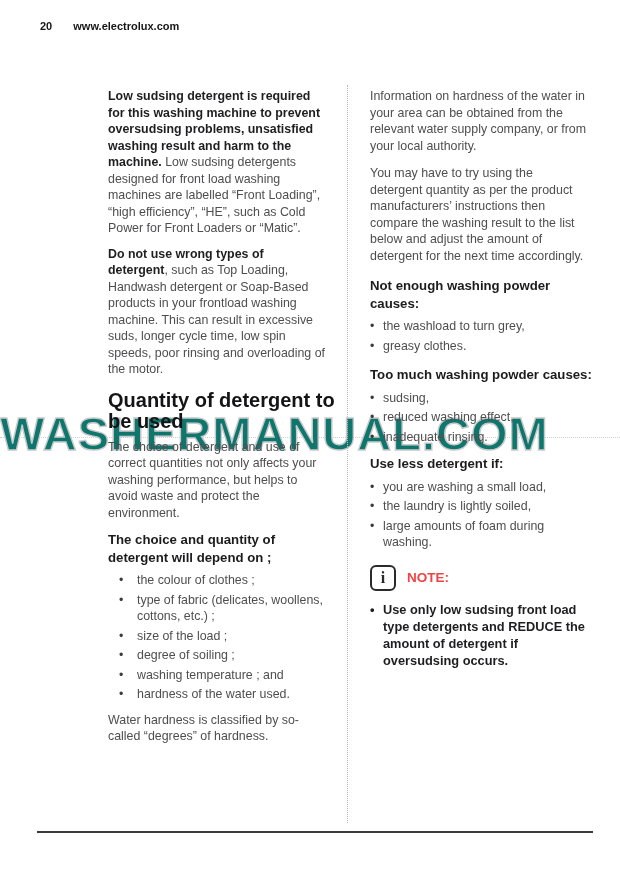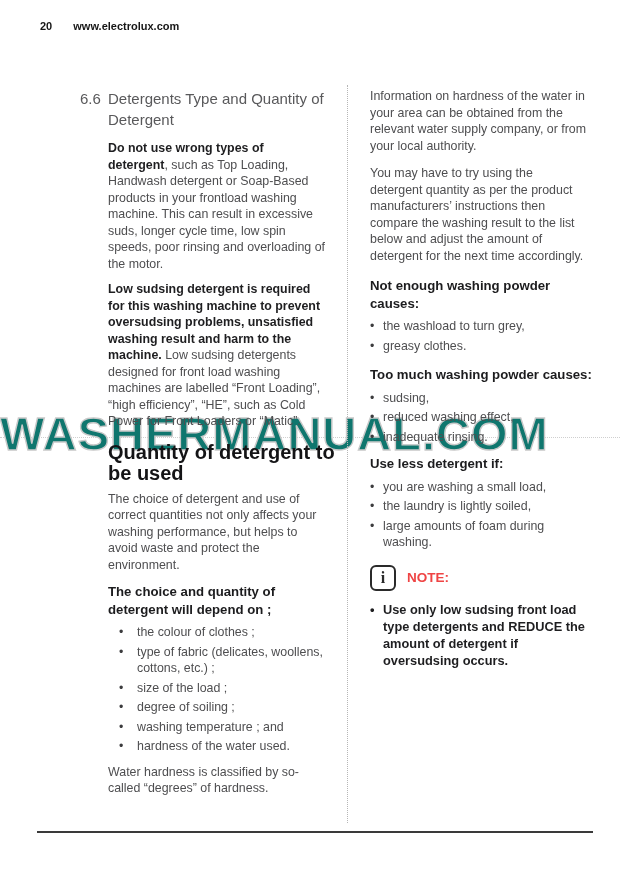--- a/index.html
+++ b/index.html
@@ -89,27 +89,23 @@
   <div class="hdr">
     <span class="pnum">20</span>
     <span class="site">www.electrolux.com</span>
   </div>
 
   <div class="wm-line"></div>
   <div class="watermark">WASHERMANUAL.COM</div>
   <div class="divider"></div>
 
   <section class="col col-left">
-    <h1 class="sec-head">
-      <span class="sec-num">6.6</span>
-      <span class="sec-title">Detergents Type and Quantity of Detergent</span>
-    </h1>
     <div class="lc-body">
+      <p class="body"><strong>Low sudsing detergent is required for this washing machine to prevent oversudsing problems, unsatisfied washing result and harm to the machine.</strong><span> Low sudsing detergents designed for front load washing machines are labelled “Front Loading”, “high efficiency”, “HE”, such as Cold Power for Front Loaders or “Matic”.</span></p>
       <p class="body"><strong>Do not use wrong types of detergent</strong><span>, such as Top Loading, Handwash detergent or Soap-Based products in your frontload washing machine. This can result in excessive suds, longer cycle time, low spin speeds, poor rinsing and overloading of the motor.</span></p>
-      <p class="body"><strong>Low sudsing detergent is required for this washing machine to prevent oversudsing problems, unsatisfied washing result and harm to the machine.</strong><span> Low sudsing detergents designed for front load washing machines are labelled “Front Loading”, “high efficiency”, “HE”, such as Cold Power for Front Loaders or “Matic”.</span></p>
       <h2 class="subhead">Quantity of detergent to be used</h2>
       <p class="body">The choice of detergent and use of correct quantities not only affects your washing performance, but helps to avoid waste and protect the environment.</p>
       <h3 class="minihead two-line">The choice and quantity of detergent will depend on ;</h3>
       <ul class="blist left">
         <li>the colour of clothes ;</li>
         <li>type of fabric (delicates, woollens, cottons, etc.) ;</li>
         <li>size of the load ;</li>
         <li>degree of soiling ;</li>
         <li>washing temperature ; and</li>
         <li>hardness of the water used.</li>

